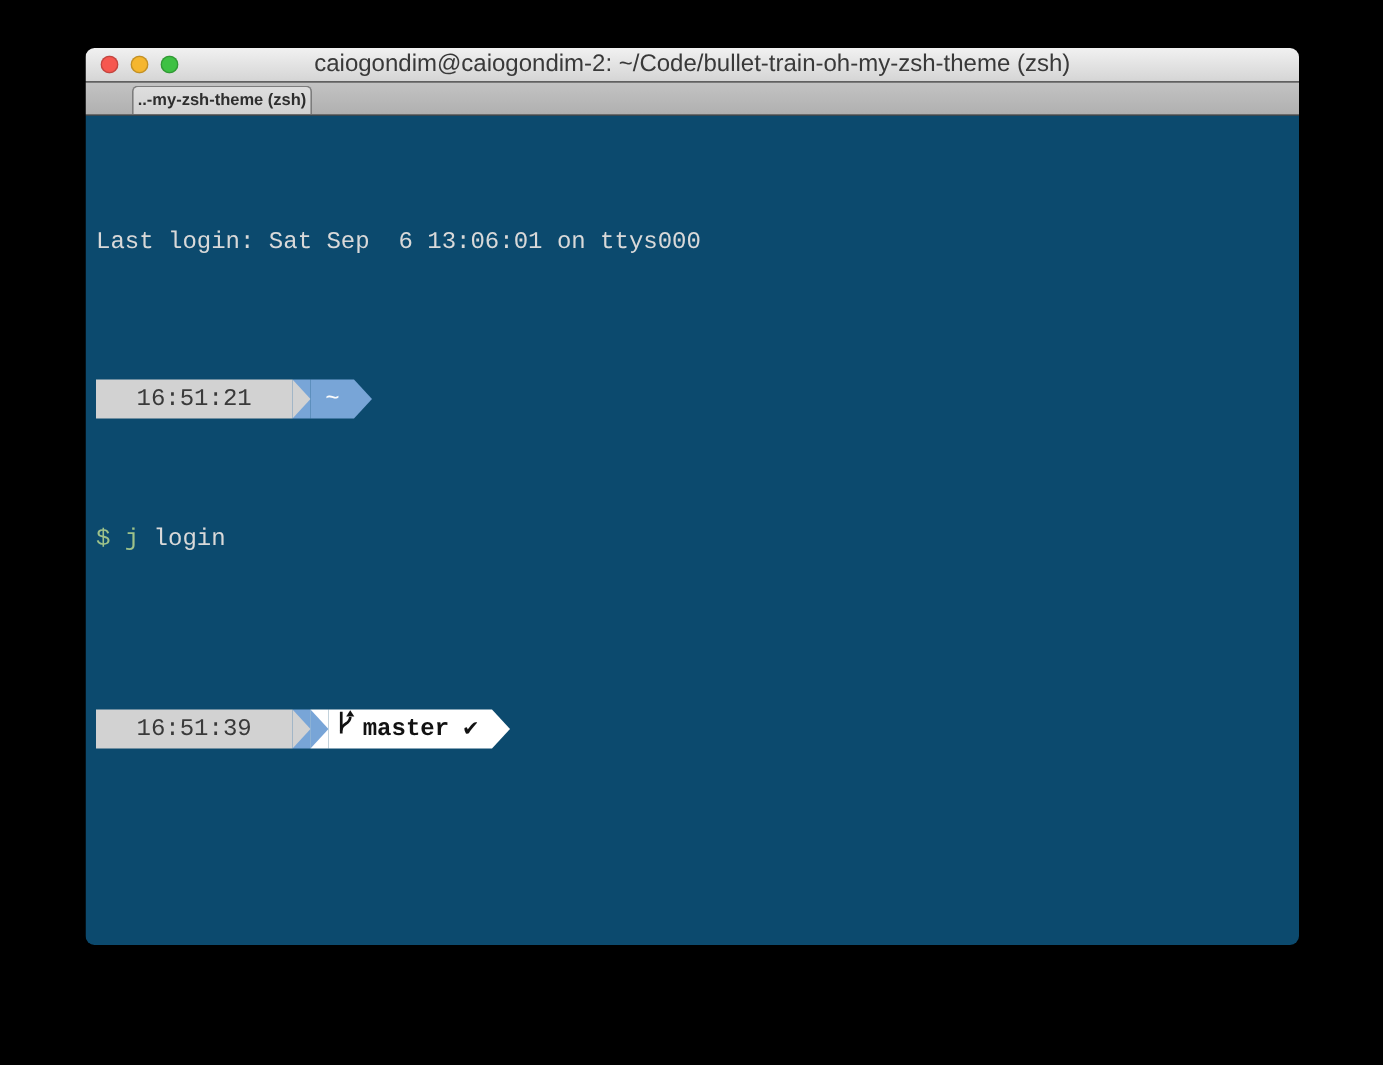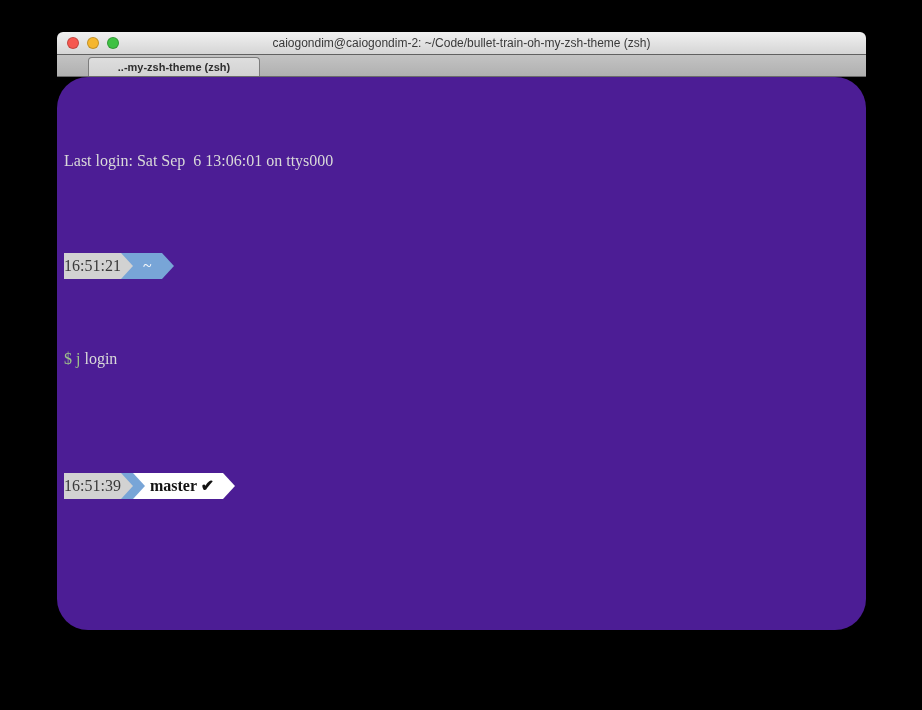--- a/index.html
+++ b/index.html
@@ -14,51 +14,51 @@
     height:22px;flex:0 0 22px;position:relative;
     background:linear-gradient(#f1f1f1,#d5d5d5);
     border-bottom:1px solid #616161;
   }
   .traffic{position:absolute;left:10px;top:5px;display:flex;gap:8px;}
   .light{width:12px;height:12px;border-radius:50%;border:0.5px solid rgba(0,0,0,.2);box-sizing:border-box;}
   .light.red{background:#f6574f;}
   .light.yellow{background:#f5b62e;}
   .light.green{background:#3ec143;}
   .title-text{
-    text-align:center;line-height:22px;font-size:12px;color:#393939;
+    text-align:center;line-height:22px;font-size:16px;color:#393939;
     white-space:nowrap;overflow:hidden;
   }
   
   .tabbar{
     height:21px;flex:0 0 21px;position:relative;
     background:linear-gradient(#c3c3c3,#b0b0b0);
     border-bottom:1px solid #6b6b6b;
   }
   .tab{
-    position:absolute;left:31px;top:2px;height:19px;width:172px;box-sizing:border-box;
+    position:absolute;left:31px;top:2px;height:19px;width:120px;box-sizing:border-box;
     background:linear-gradient(#dedede,#d2d2d2);
     border:1px solid #7c7c7c;border-bottom:none;border-radius:4px 4px 0 0;
     font-size:11px;font-weight:700;color:#2e2e2e;text-align:center;line-height:18px;
     white-space:nowrap;overflow:hidden;
   }
   
   .terminal{
-    flex:1;background:#4c1d95;padding:7px 6px 0 7px;
-    font-family:Liberation Serif, serif;font-size:16px;line-height:22px;
-    color:#d9d9d9;white-space:pre;overflow:hidden;border-radius:31px;
+    flex:1;background:#0c4a6e;padding:7px 6px 0 7px;
+    font-family:Liberation Mono, monospace;font-size:16px;line-height:22px;
+    color:#d9d9d9;white-space:pre;overflow:hidden;
   }
   .t-line{height:22px;}
   .green{color:#9ec28a;}
   .red-text{color:#ee7580;}
   
   .prompt{display:flex;align-items:stretch;height:26px;margin:15px 0 3px 0;}
   .seg{line-height:26px;}
-  .seg.time{background:#d2d2d2;color:#3a3a3a;padding:0 0;}
+  .seg.time{background:#d2d2d2;color:#3a3a3a;padding:0 27px;}
   .seg.path{background:#78a5d7;color:#fbfbfb;padding:0 10px;}
-  .seg.git{background:#ffffff;color:#121212;padding:0 9px 0 5px;display:flex;font-weight:700;flex-direction:column;}
+  .seg.git{background:#ffffff;color:#121212;padding:0 9px 0 5px;display:flex;font-weight:700;}
   .sep{width:0;height:0;border-style:solid;border-width:13px 0 13px 12px;border-color:transparent;}
   .sep.g-b{border-left-color:#d2d2d2;background-color:#78a5d7;}
   .sep.b-w{border-left-color:#78a5d7;background-color:#ffffff;}
   .sep.b-t{border-left-color:#78a5d7;}
   .sep.w-t{border-left-color:#ffffff;}
   .branch-icon{margin-right:5px;display:inline-block;}
 </style>
 </head>
 <body>
 

